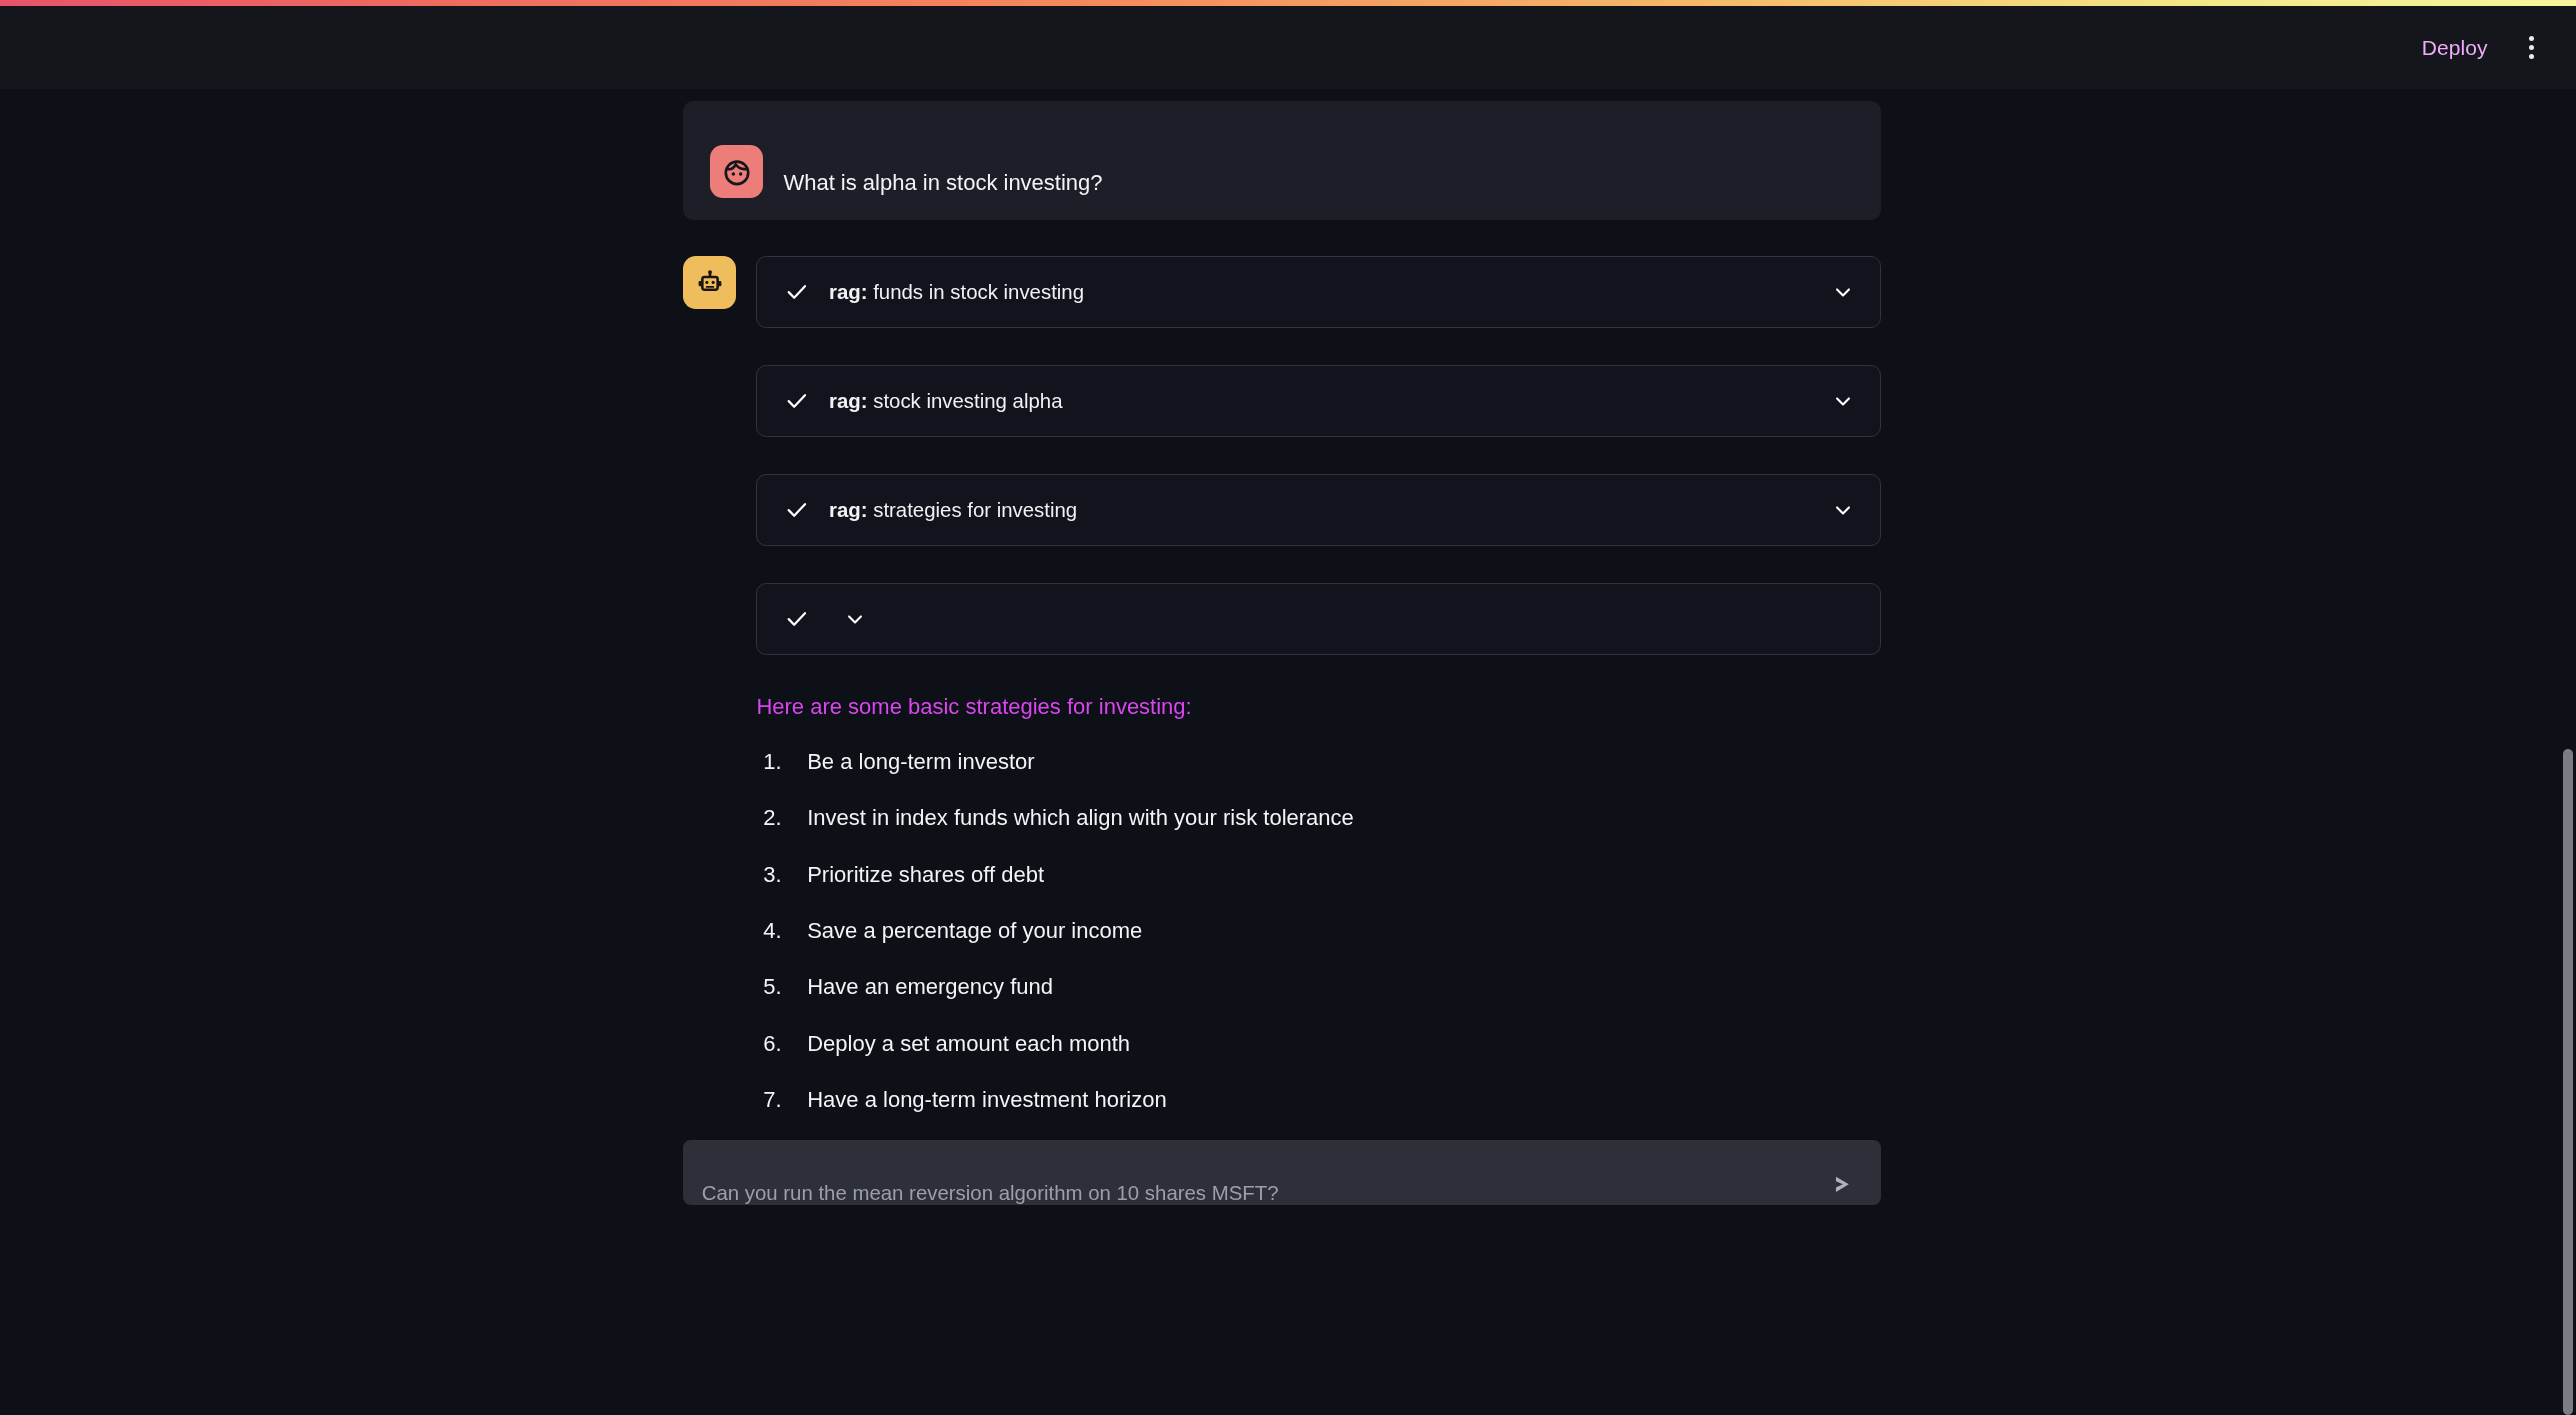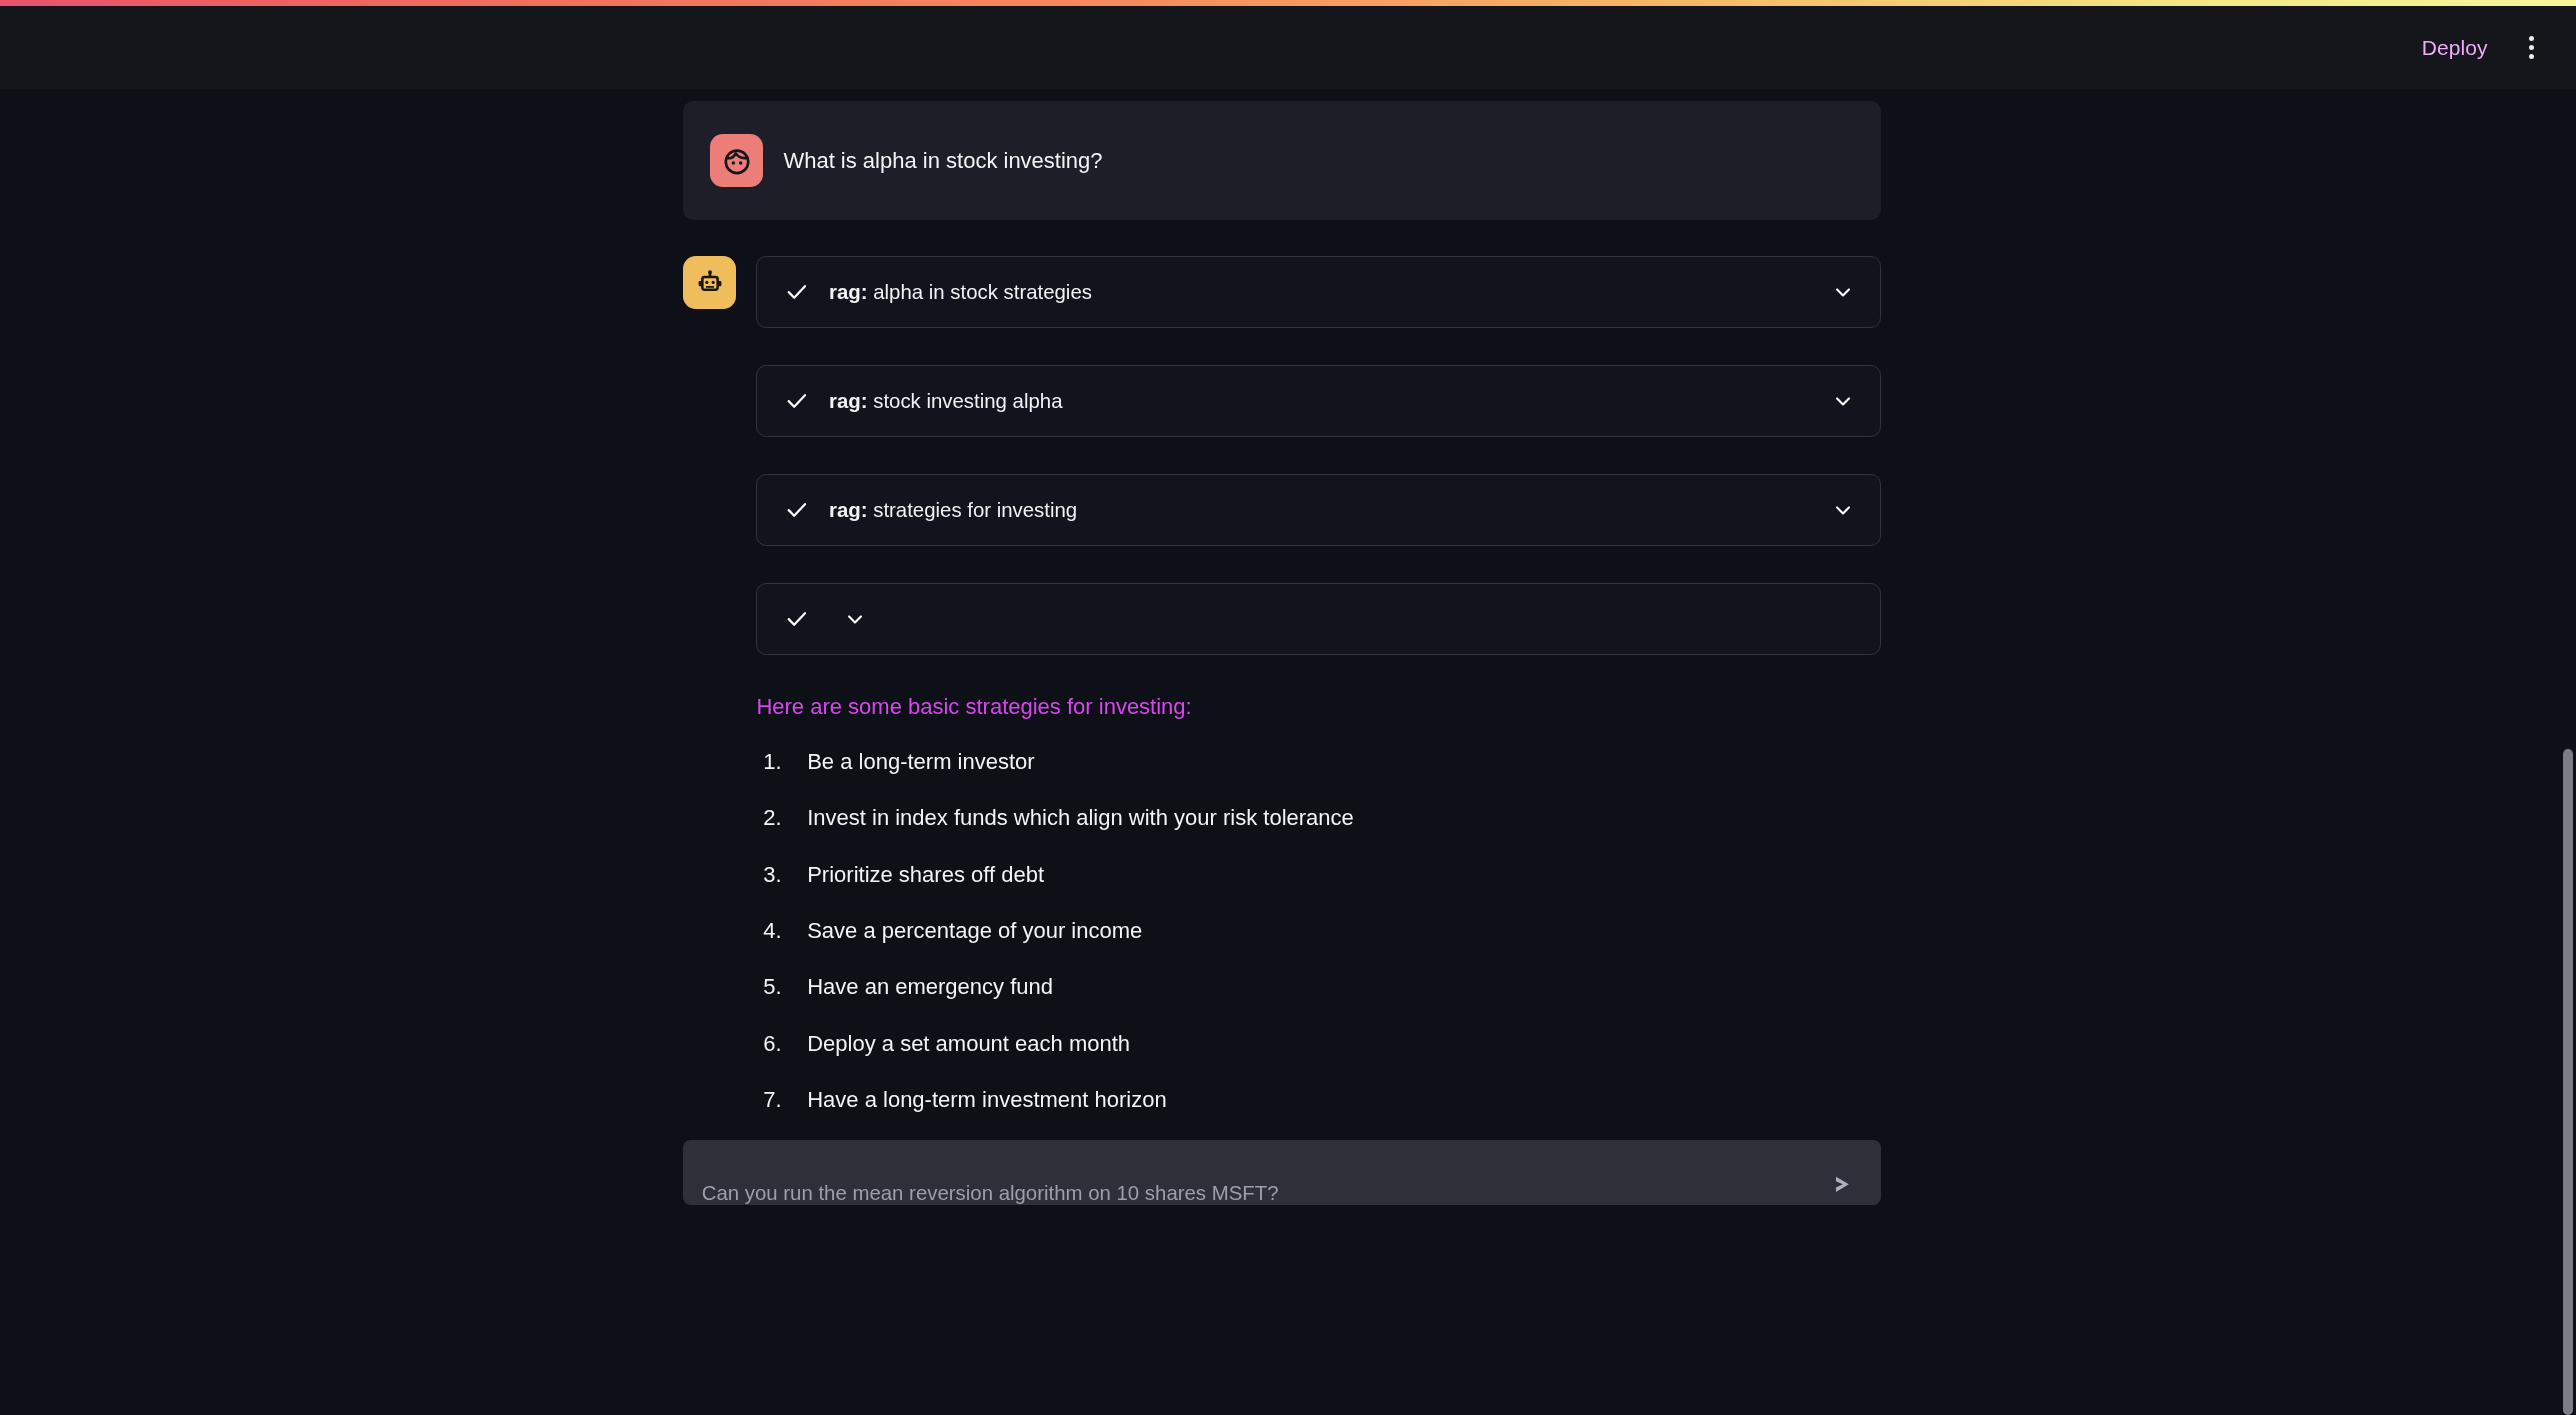--- a/index.html
+++ b/index.html
@@ -82,21 +82,21 @@
     top: 12px;
     width: 1198px;
   }
 
   
   .user-message {
     background: #1d1e28;
     border-radius: 10.2px;
     padding: 22px 27px;
     display: flex;
-    align-items: center;
+    align-items: flex-end;
     gap: 20.4px;
     min-height: 119px;
   }
   .avatar {
     width: 53px; height: 53px;
     border-radius: 12.8px;
     flex: 0 0 53px;
     display: flex;
     align-items: center;
     justify-content: center;
@@ -288,21 +288,21 @@
       </div>
 
       <div class="assistant-body">
 
         <div class="accordion">
           <span class="check-icon">
             <svg width="25.6" height="25.6" viewBox="0 0 30 30" aria-hidden="true">
               <path d="M5.5 15.4 L11.9 22 L24.6 8.4" fill="none" stroke="#ffffff" stroke-width="2.6" stroke-linecap="round" stroke-linejoin="round"></path>
             </svg>
           </span>
-          <span class="accordion-label"><b>rag:</b> <span>alpha in stock strategies</span></span>
+          <span class="accordion-label"><b>rag:</b> <span>funds in stock investing</span></span>
           <span class="chevron-icon">
             <svg width="22" height="22" viewBox="0 0 26 26" aria-hidden="true">
               <path d="M6 10 L13 17 L20 10" fill="none" stroke="#ffffff" stroke-width="2.5" stroke-linecap="round" stroke-linejoin="round"></path>
             </svg>
           </span>
         </div>
 
         <div class="accordion">
           <span class="check-icon">
             <svg width="25.6" height="25.6" viewBox="0 0 30 30" aria-hidden="true">

